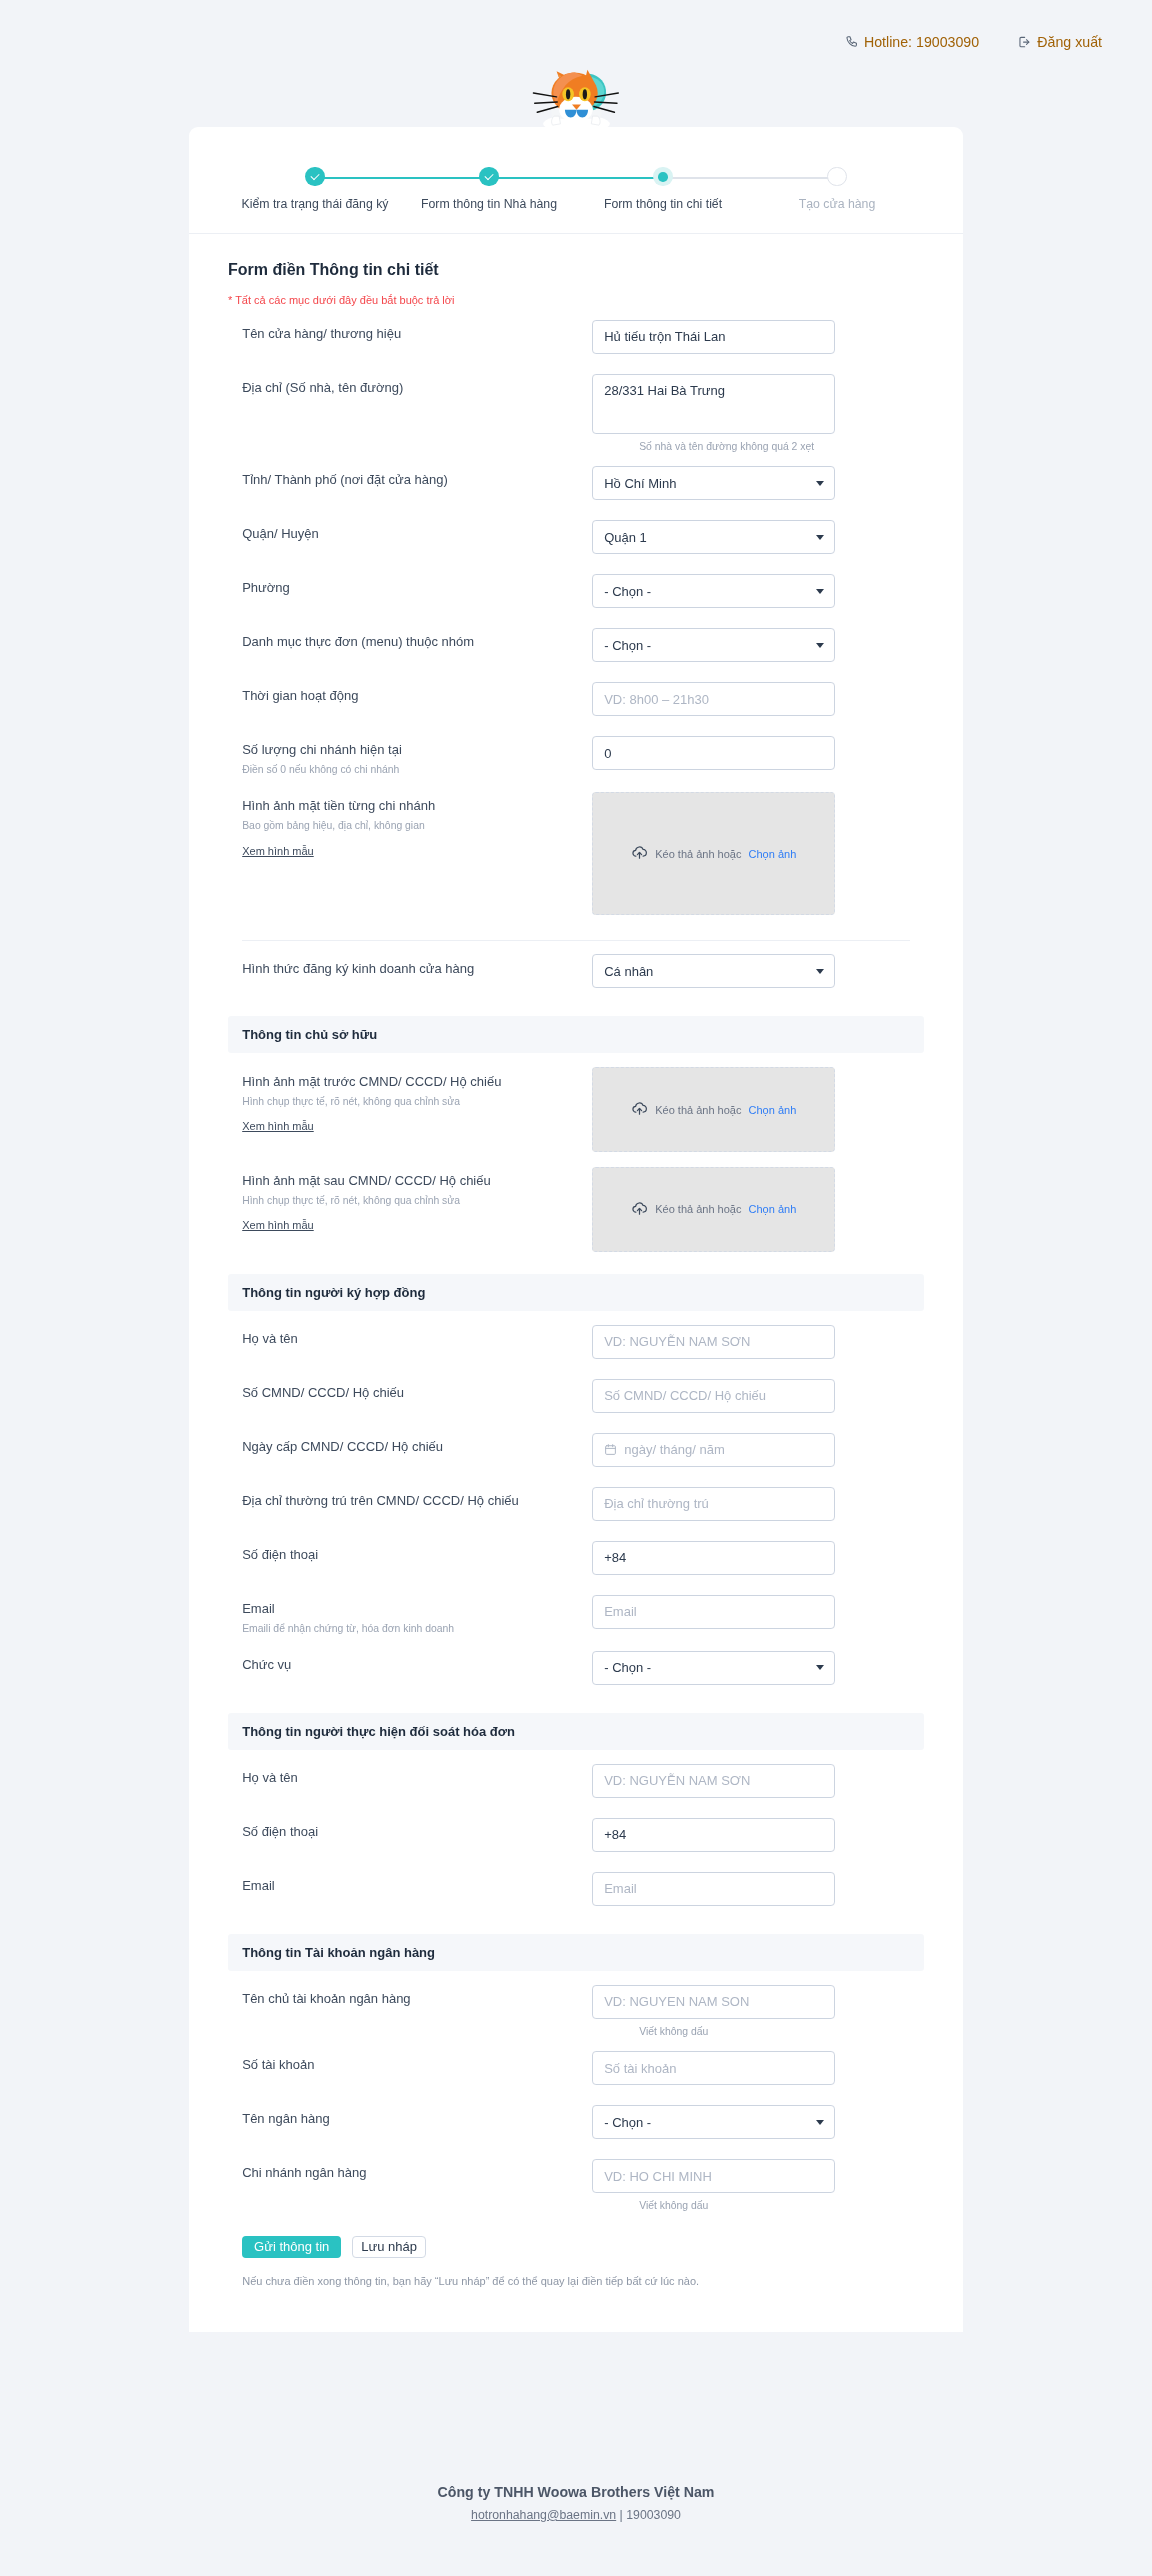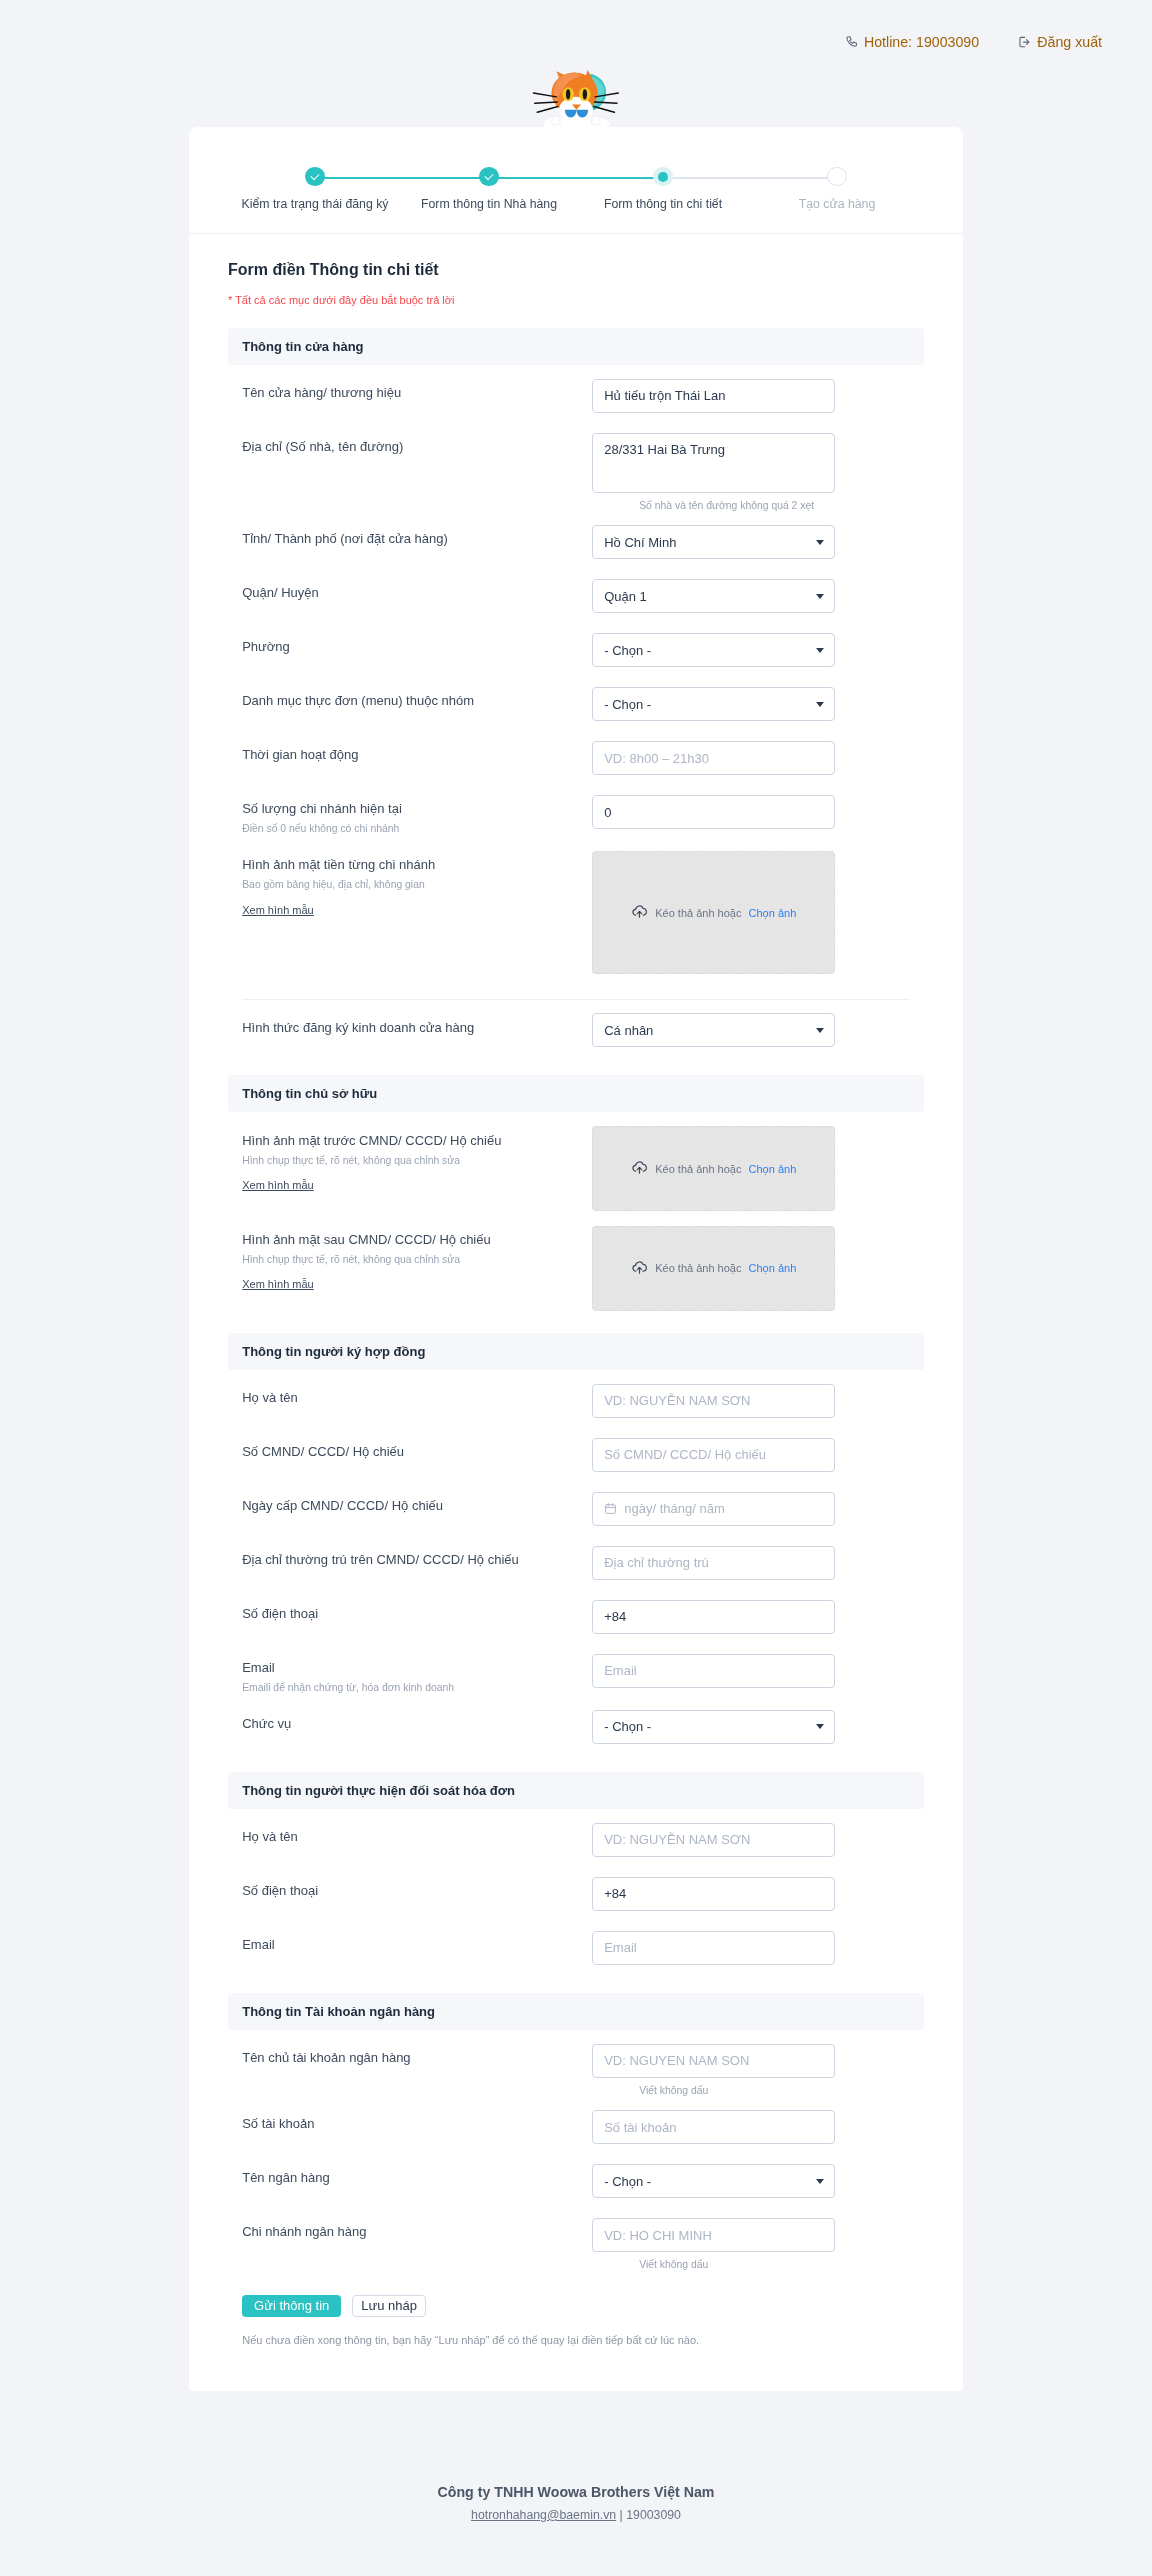--- a/index.html
+++ b/index.html
@@ -210,21 +210,20 @@
         <div class="step-dot todo"></div>
         <div class="step-label muted">Tạo cửa hàng</div>
       </div>
     </div>
   </div>
 
   <div class="form-body">
     <div class="form-title">Form điền Thông tin chi tiết</div>
     <div class="required-note">* Tất cả các mục dưới đây đều bắt buộc trả lời</div>
 
-    <div class="section-head">Thông tin cửa hàng</div>
 
     <div class="row">
       <div class="row-label">
         <div class="lbl">Tên cửa hàng/ thương hiệu</div>
       </div>
       <div class="row-field">
         <div class="inp">
           <span>Hủ tiếu trộn Thái Lan</span>
         </div>
       </div>

